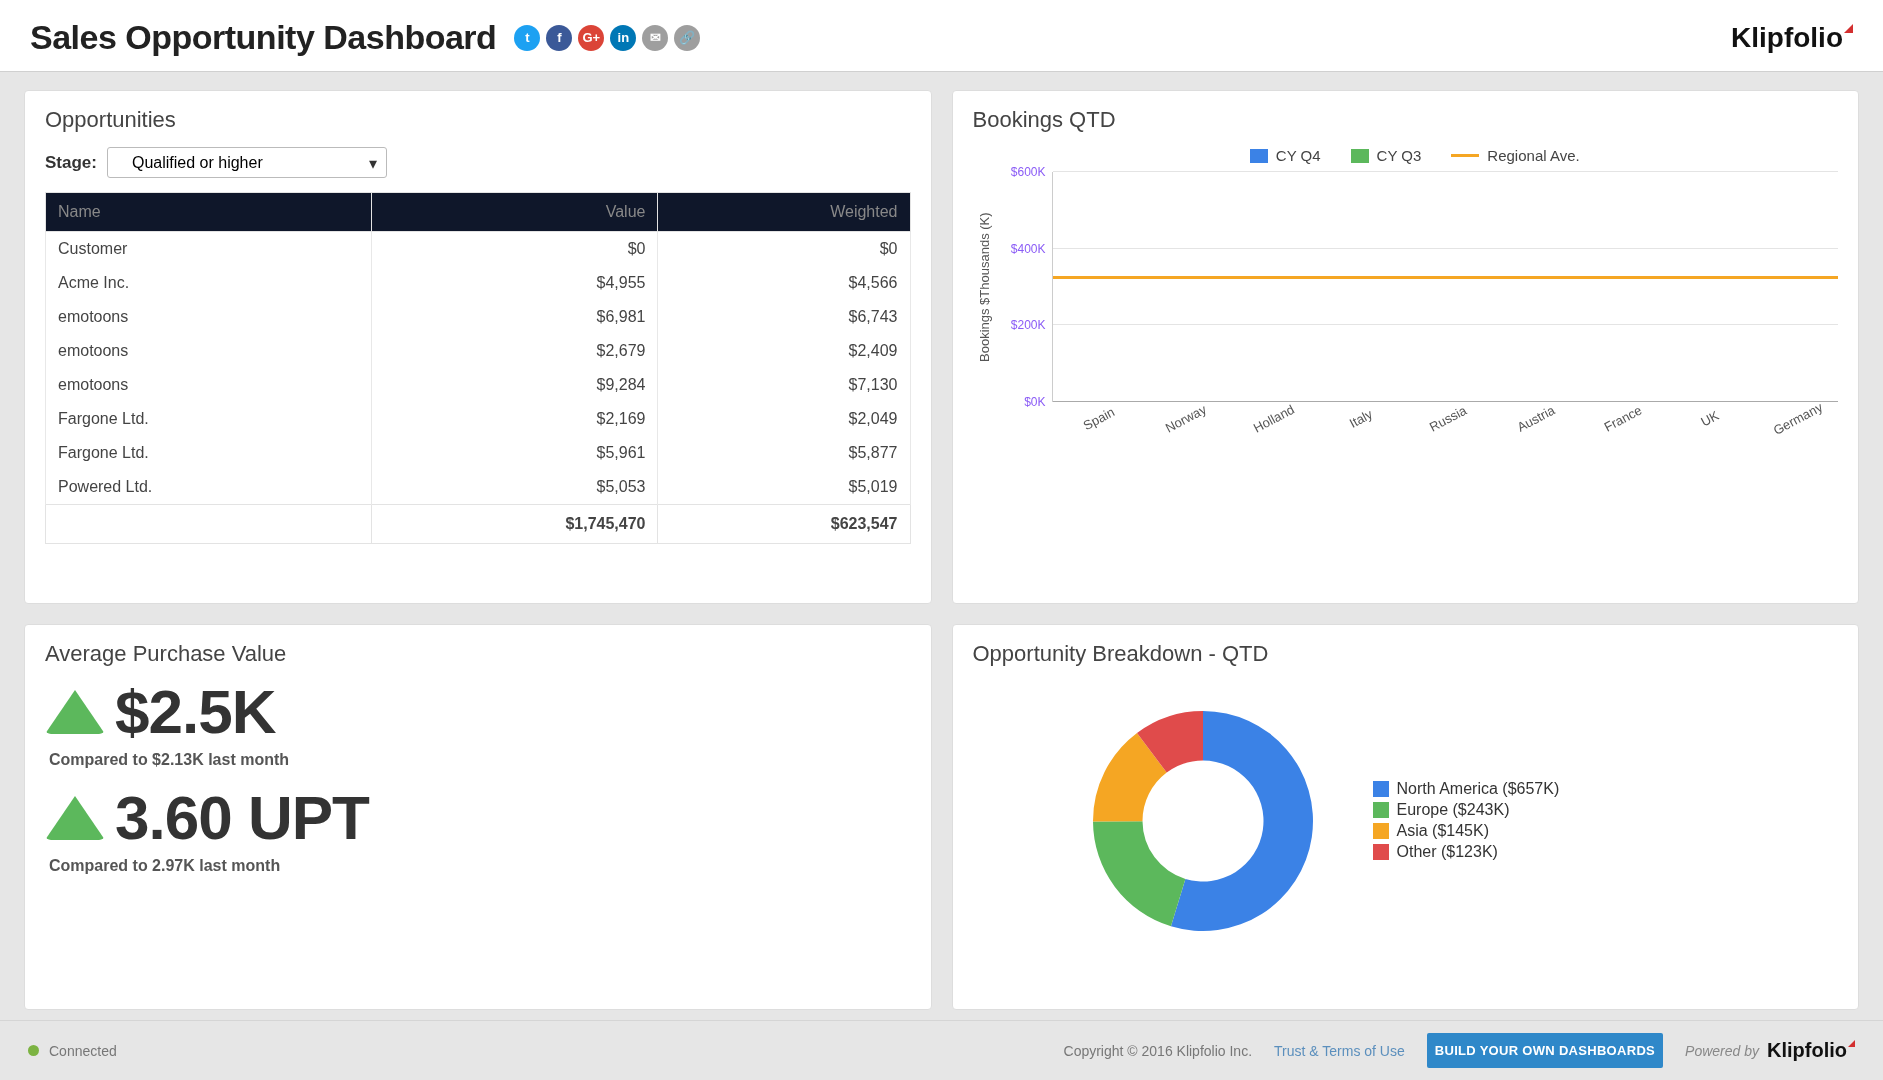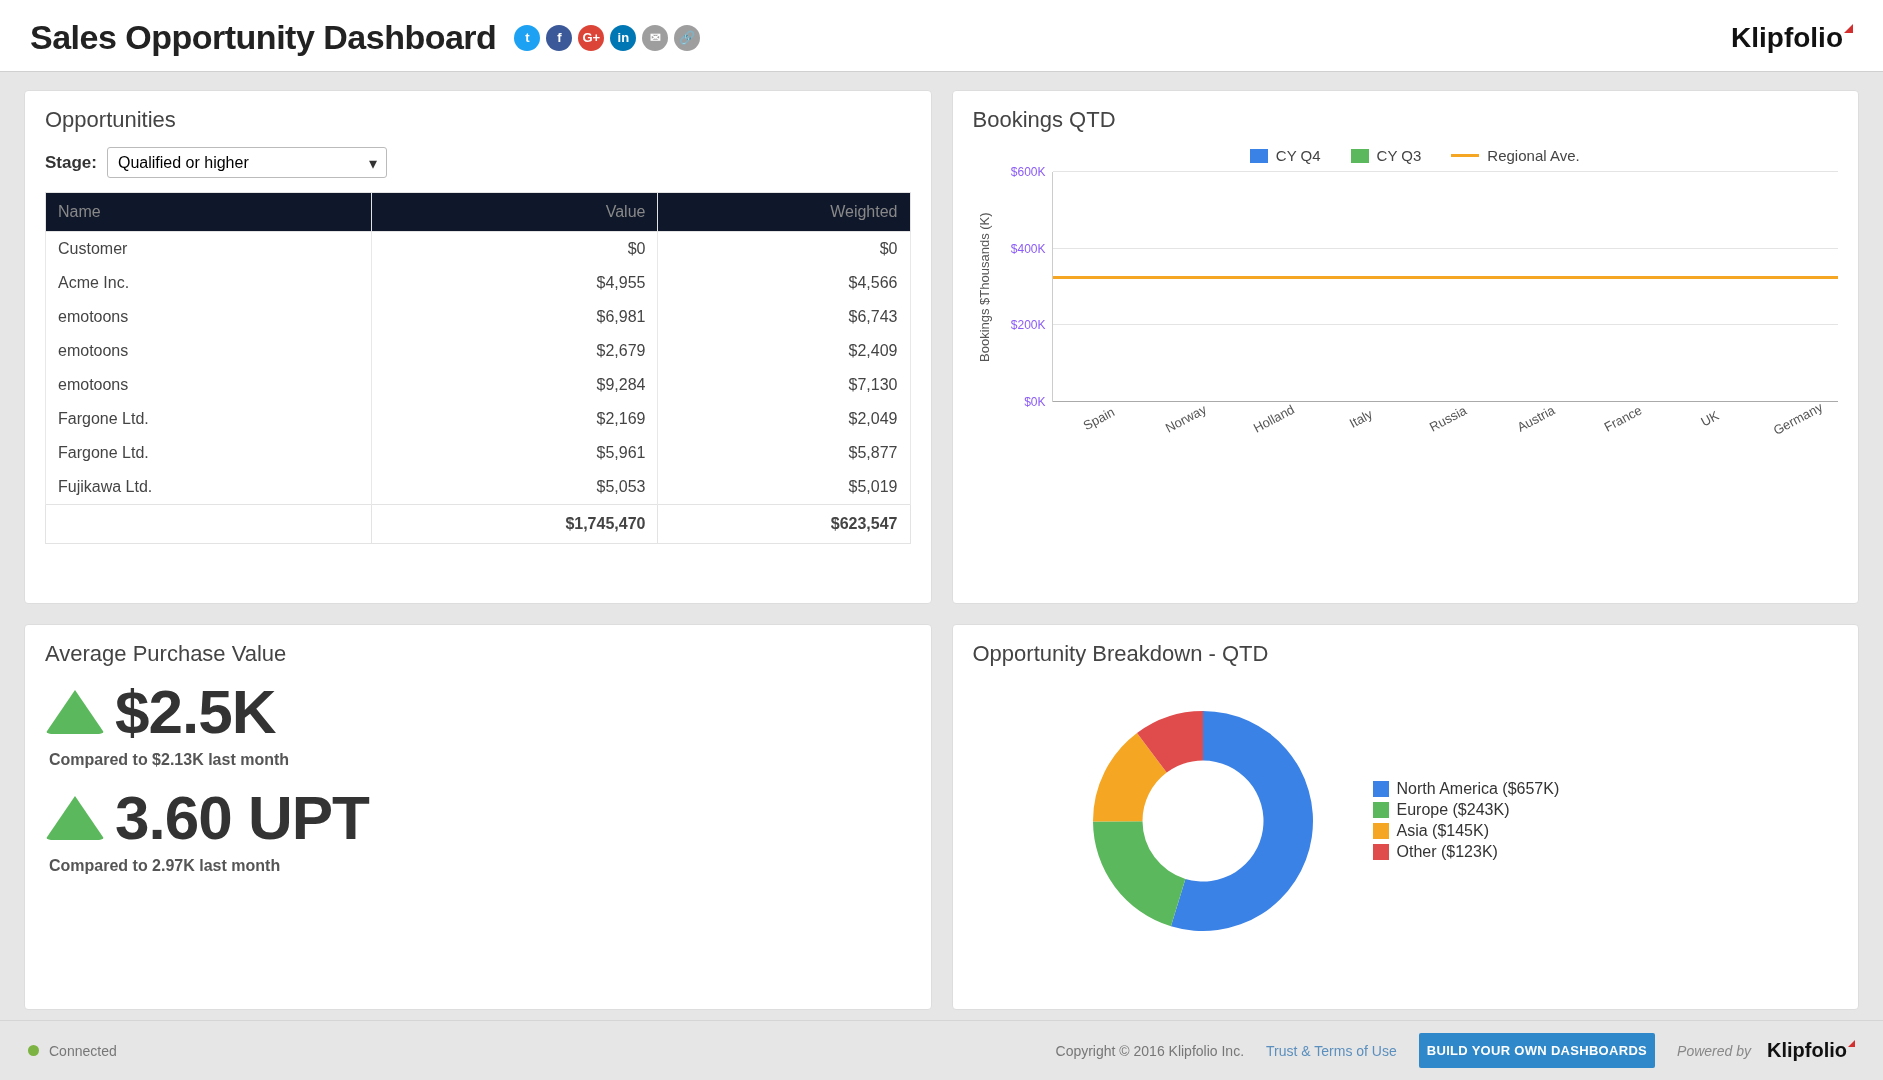--- a/index.html
+++ b/index.html
@@ -48,21 +48,21 @@
     border: 1px solid #ddd;
     border-radius: 4px;
     padding: 16px 20px 18px 20px;
   }
   .card-title { font-size: 22px; font-weight: 500; color:#444; margin-bottom: 14px; }
 
   
   .stage-row { display:flex; align-items:center; gap:10px; margin-bottom:14px;}
   .stage-row label { font-weight:700; font-size:17px; }
   .stage-select {
-    font-size: 16px; padding: 6px 32px 6px 10px; min-width: 280px;
+    font-size: 16px; padding: 6px 32px 6px 24px; min-width: 280px;
     border:1px solid #bbb; border-radius:3px; background:#fff;
     appearance:none; position:relative;
   }
   .select-wrap { position: relative; display:inline-block;}
   .select-wrap::after {
     content:"▾"; position:absolute; right:10px; top:50%; transform:translateY(-50%);
     pointer-events:none; color:#333;
   }
   table.opps { width:100%; border-collapse: collapse; font-size:16px; }
   table.opps th { text-align:left; font-weight:400; color:#888; padding:10px 12px; border:1px solid #e3e3e3; background:#0f172a;margin-top:27px;}
@@ -122,21 +122,21 @@
     font-size:14px; color:#777;
   }
   .footer-left { display:flex; align-items:center; gap:10px;}
   .dot-green { width:11px; height:11px; border-radius:50%; background:#7cb342; display:inline-block;}
   .footer-right { display:flex; align-items:center; gap:22px;}
   .footer-right a { color:#5b8fbd; text-decoration:none;}
   .btn-build {
     background:#2f88c9; color:#fff; font-weight:700; font-size:13px;
     padding:10px 8px; border:none; border-radius:2px; cursor:pointer; letter-spacing:0.3px;
   }
-  .powered { display:flex; align-items:center; gap:16px; font-style:italic; color:#888;}
+  .powered { display:flex; align-items:center; gap:8px; font-style:italic; color:#888;}
   .logo-sm { font-size:20px; font-weight:900; color:#111; font-style:normal; position:relative; padding-right:8px;}
   .logo-sm::after{
     content:""; position:absolute; right:0; top:1px;
     width:0;height:0;border-left:7px solid transparent;border-bottom:7px solid #d32f2f;
   }
 </style>
 </head>
 <body>
 
 <div class="topbar">
@@ -204,21 +204,21 @@
             <td>Fargone Ltd.</td>
             <td class="num">$2,169</td>
             <td class="num">$2,049</td>
           </tr>
           <tr>
             <td>Fargone Ltd.</td>
             <td class="num">$5,961</td>
             <td class="num">$5,877</td>
           </tr>
           <tr>
-            <td>Fujikawa Ltd.</td>
+            <td>Powered Ltd.</td>
             <td class="num">$5,053</td>
             <td class="num">$5,019</td>
           </tr>
         </tbody>
       <tfoot>
         <tr>
           <td></td>
           <td class="num">$1,745,470</td>
           <td class="num">$623,547</td>
         </tr>

